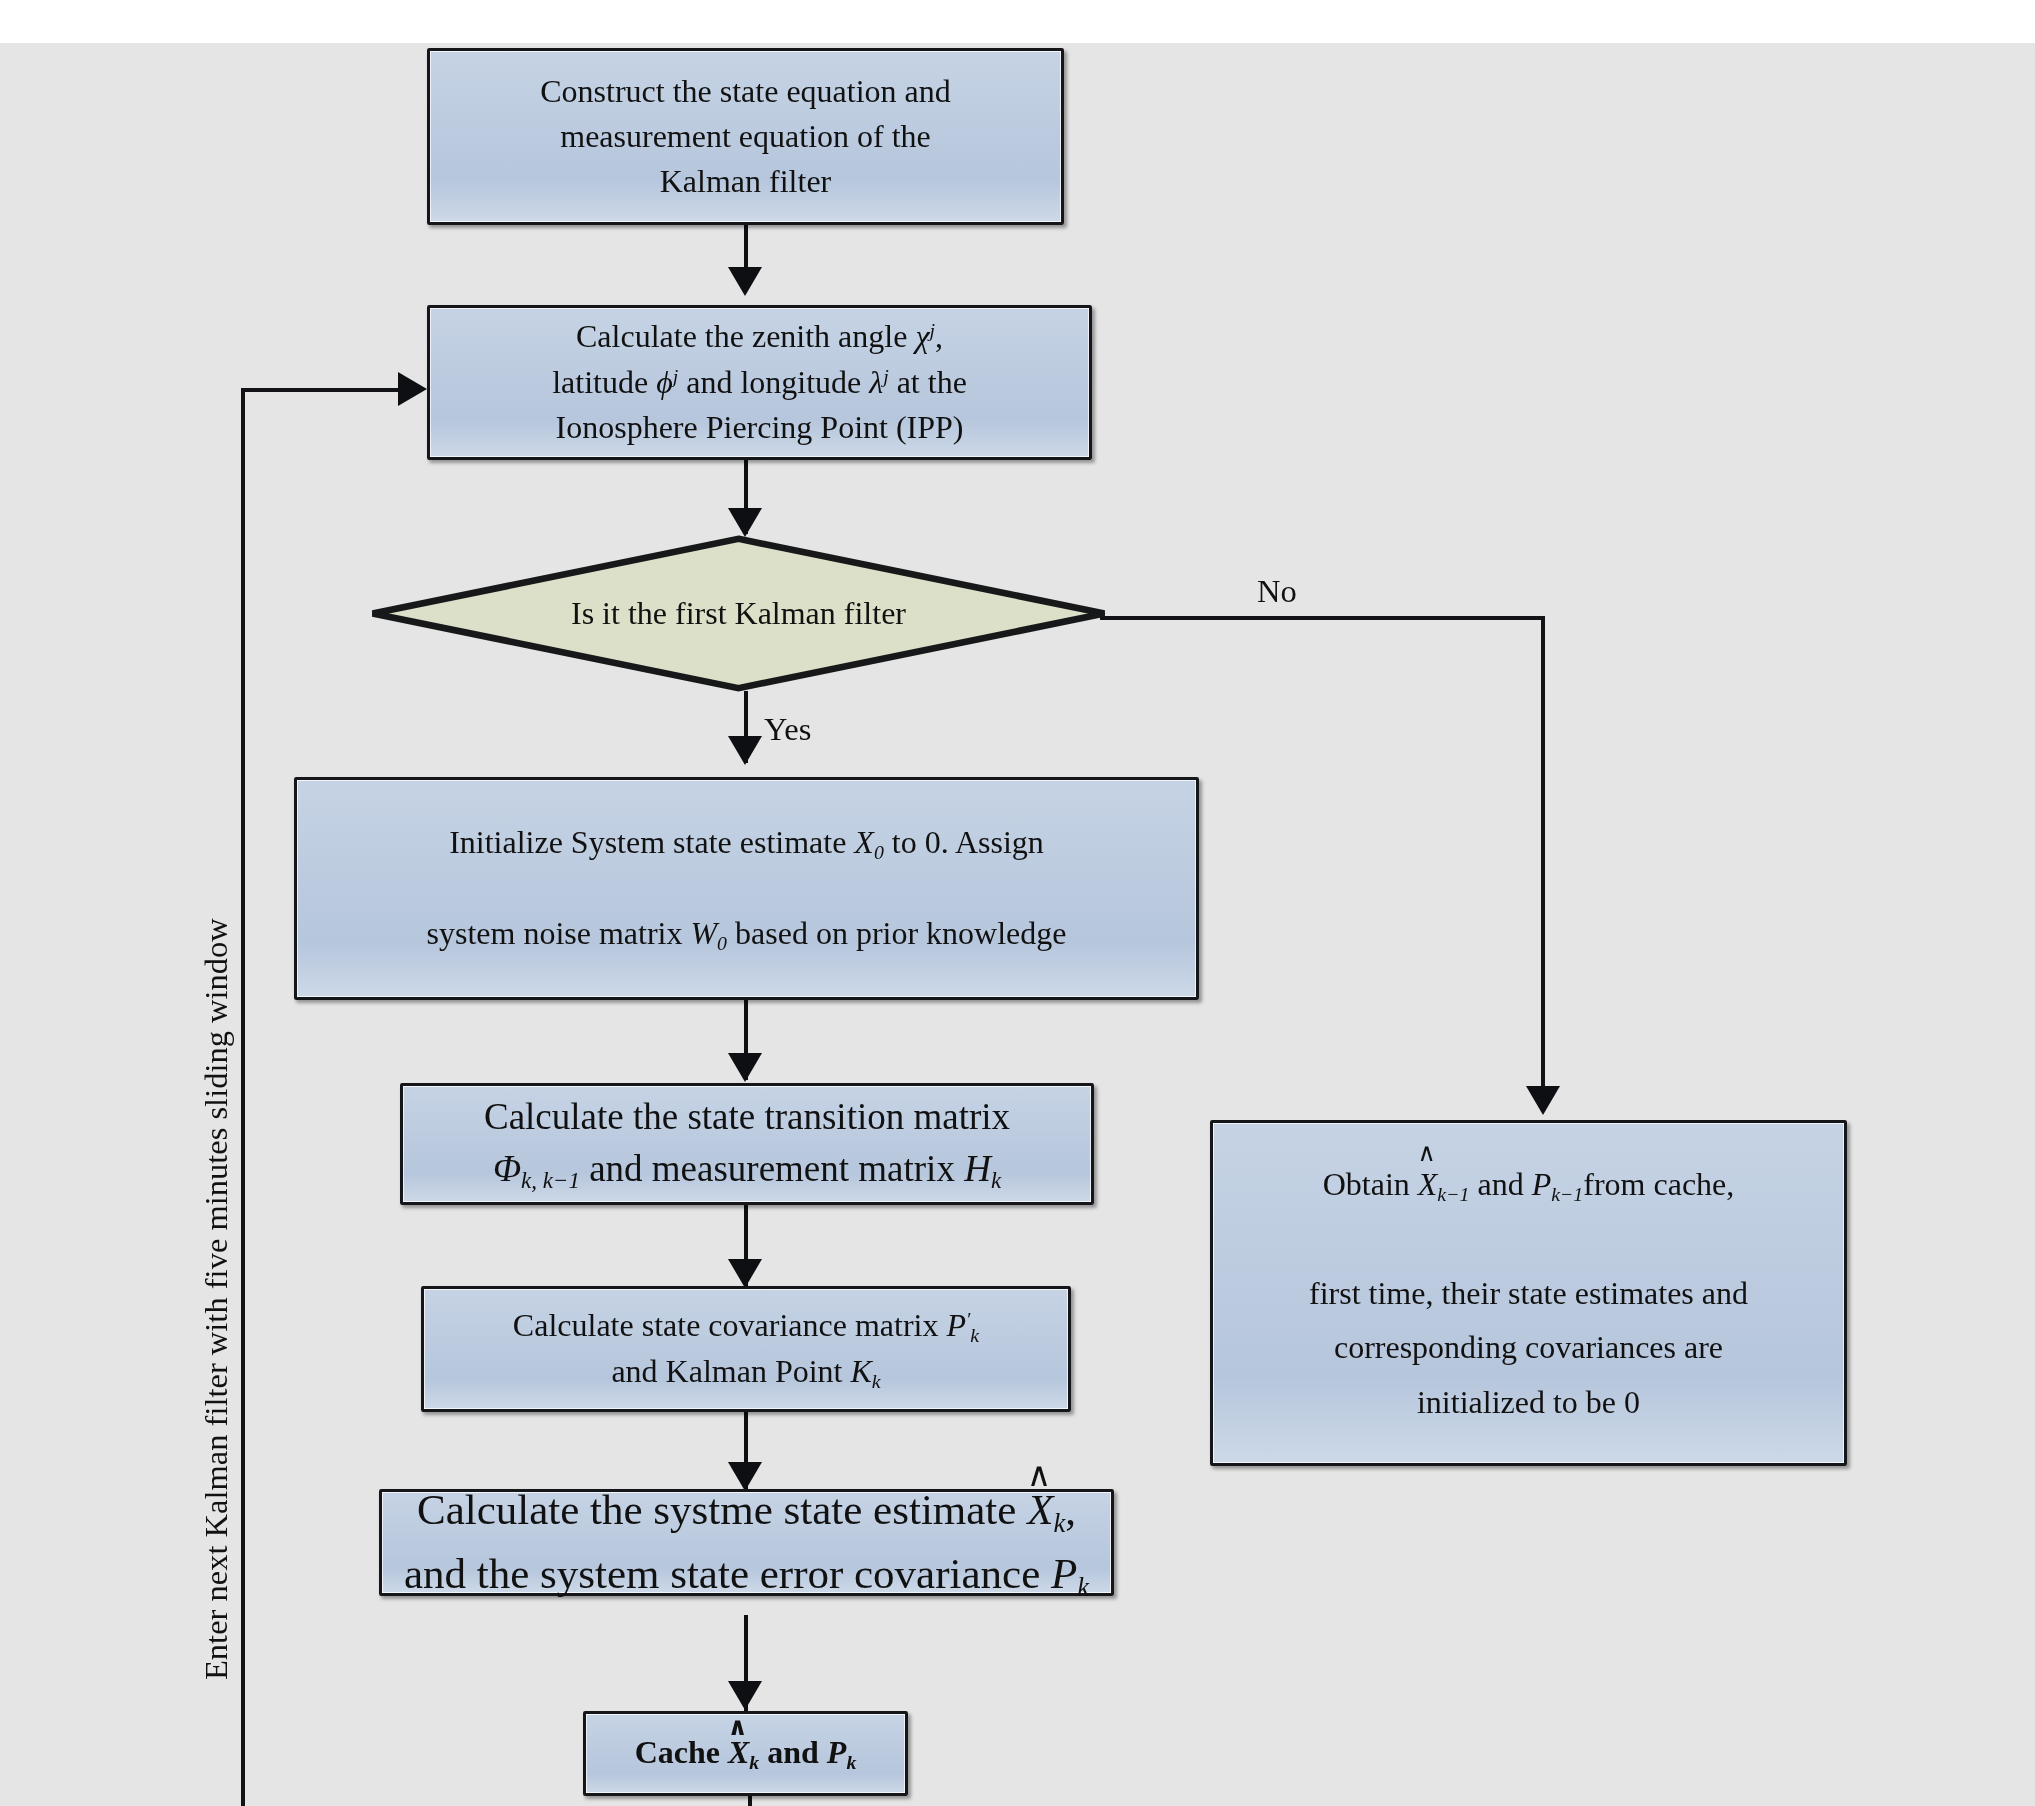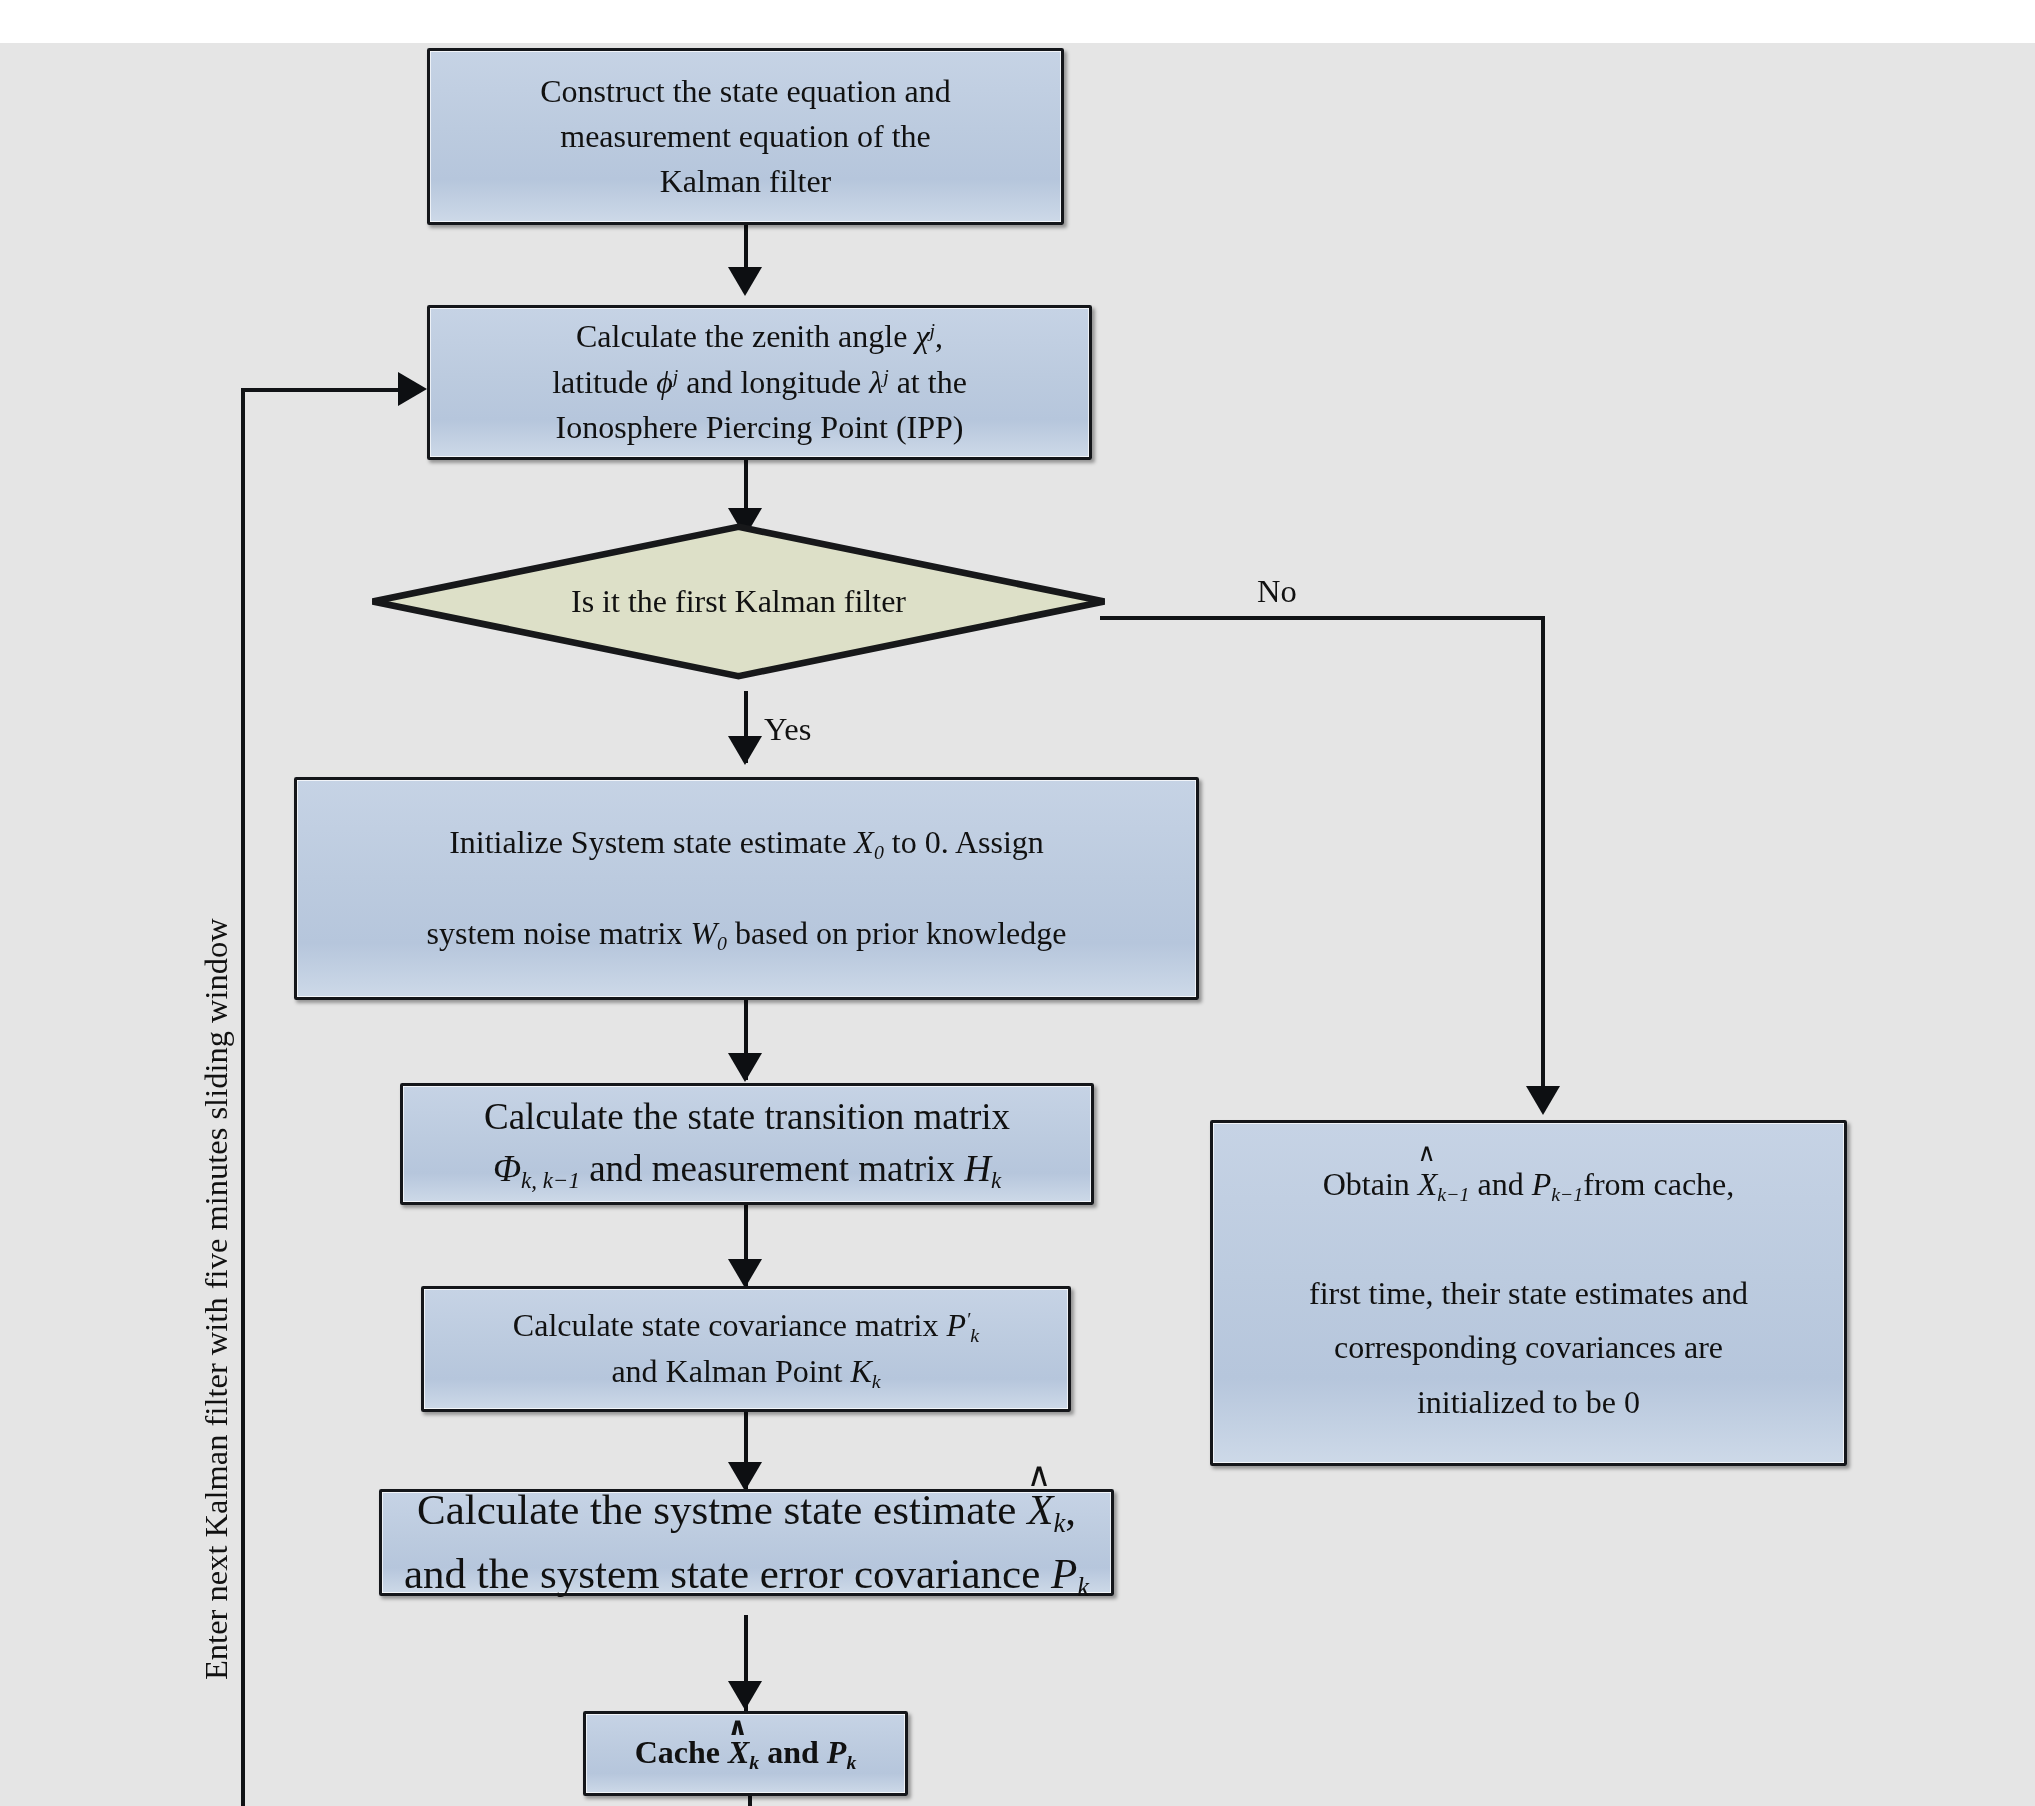--- a/index.html
+++ b/index.html
@@ -161,21 +161,21 @@
   </div>
 
   <div class="node" style="left:427px; top:262px; width:665px; height:155px; font-size:32px;align-items:center;">
     <span class="txt">
       <span><span>Calculate the zenith angle </span><span class="mi">χ</span><sup>j</sup><span>,</span></span><br>
       <span><span>latitude </span><span class="mi">ϕ</span><sup>j</sup><span> and longitude </span><span class="mi">λ</span><sup>j</sup><span> at the</span></span><br>
       <span>Ionosphere Piercing Point (IPP)</span>
     </span>
   </div>
 
-  <div class="diamond-wrap" style="left:369px; top:480px; width:739px; height:157px;">
+  <div class="diamond-wrap" style="left:369px; top:492px; width:739px; height:157px;">
     <svg width="739" height="157" viewBox="0 0 1000 212">
       <polygon points="500,5 995,106 500,207 5,106" fill="#dde0c8" stroke="#17181a" stroke-width="9" stroke-linejoin="miter"></polygon>
     </svg>
     <div class="diamond-label" style="font-size:32px;">
       <span>Is it the first Kalman filter</span>
     </div>
   </div>
 
   <div class="label" style="left:764px; top:668px; font-size:32.5px;">Yes</div>
   <div class="label" style="left:1257px; top:530px; font-size:32.5px;">No</div>

